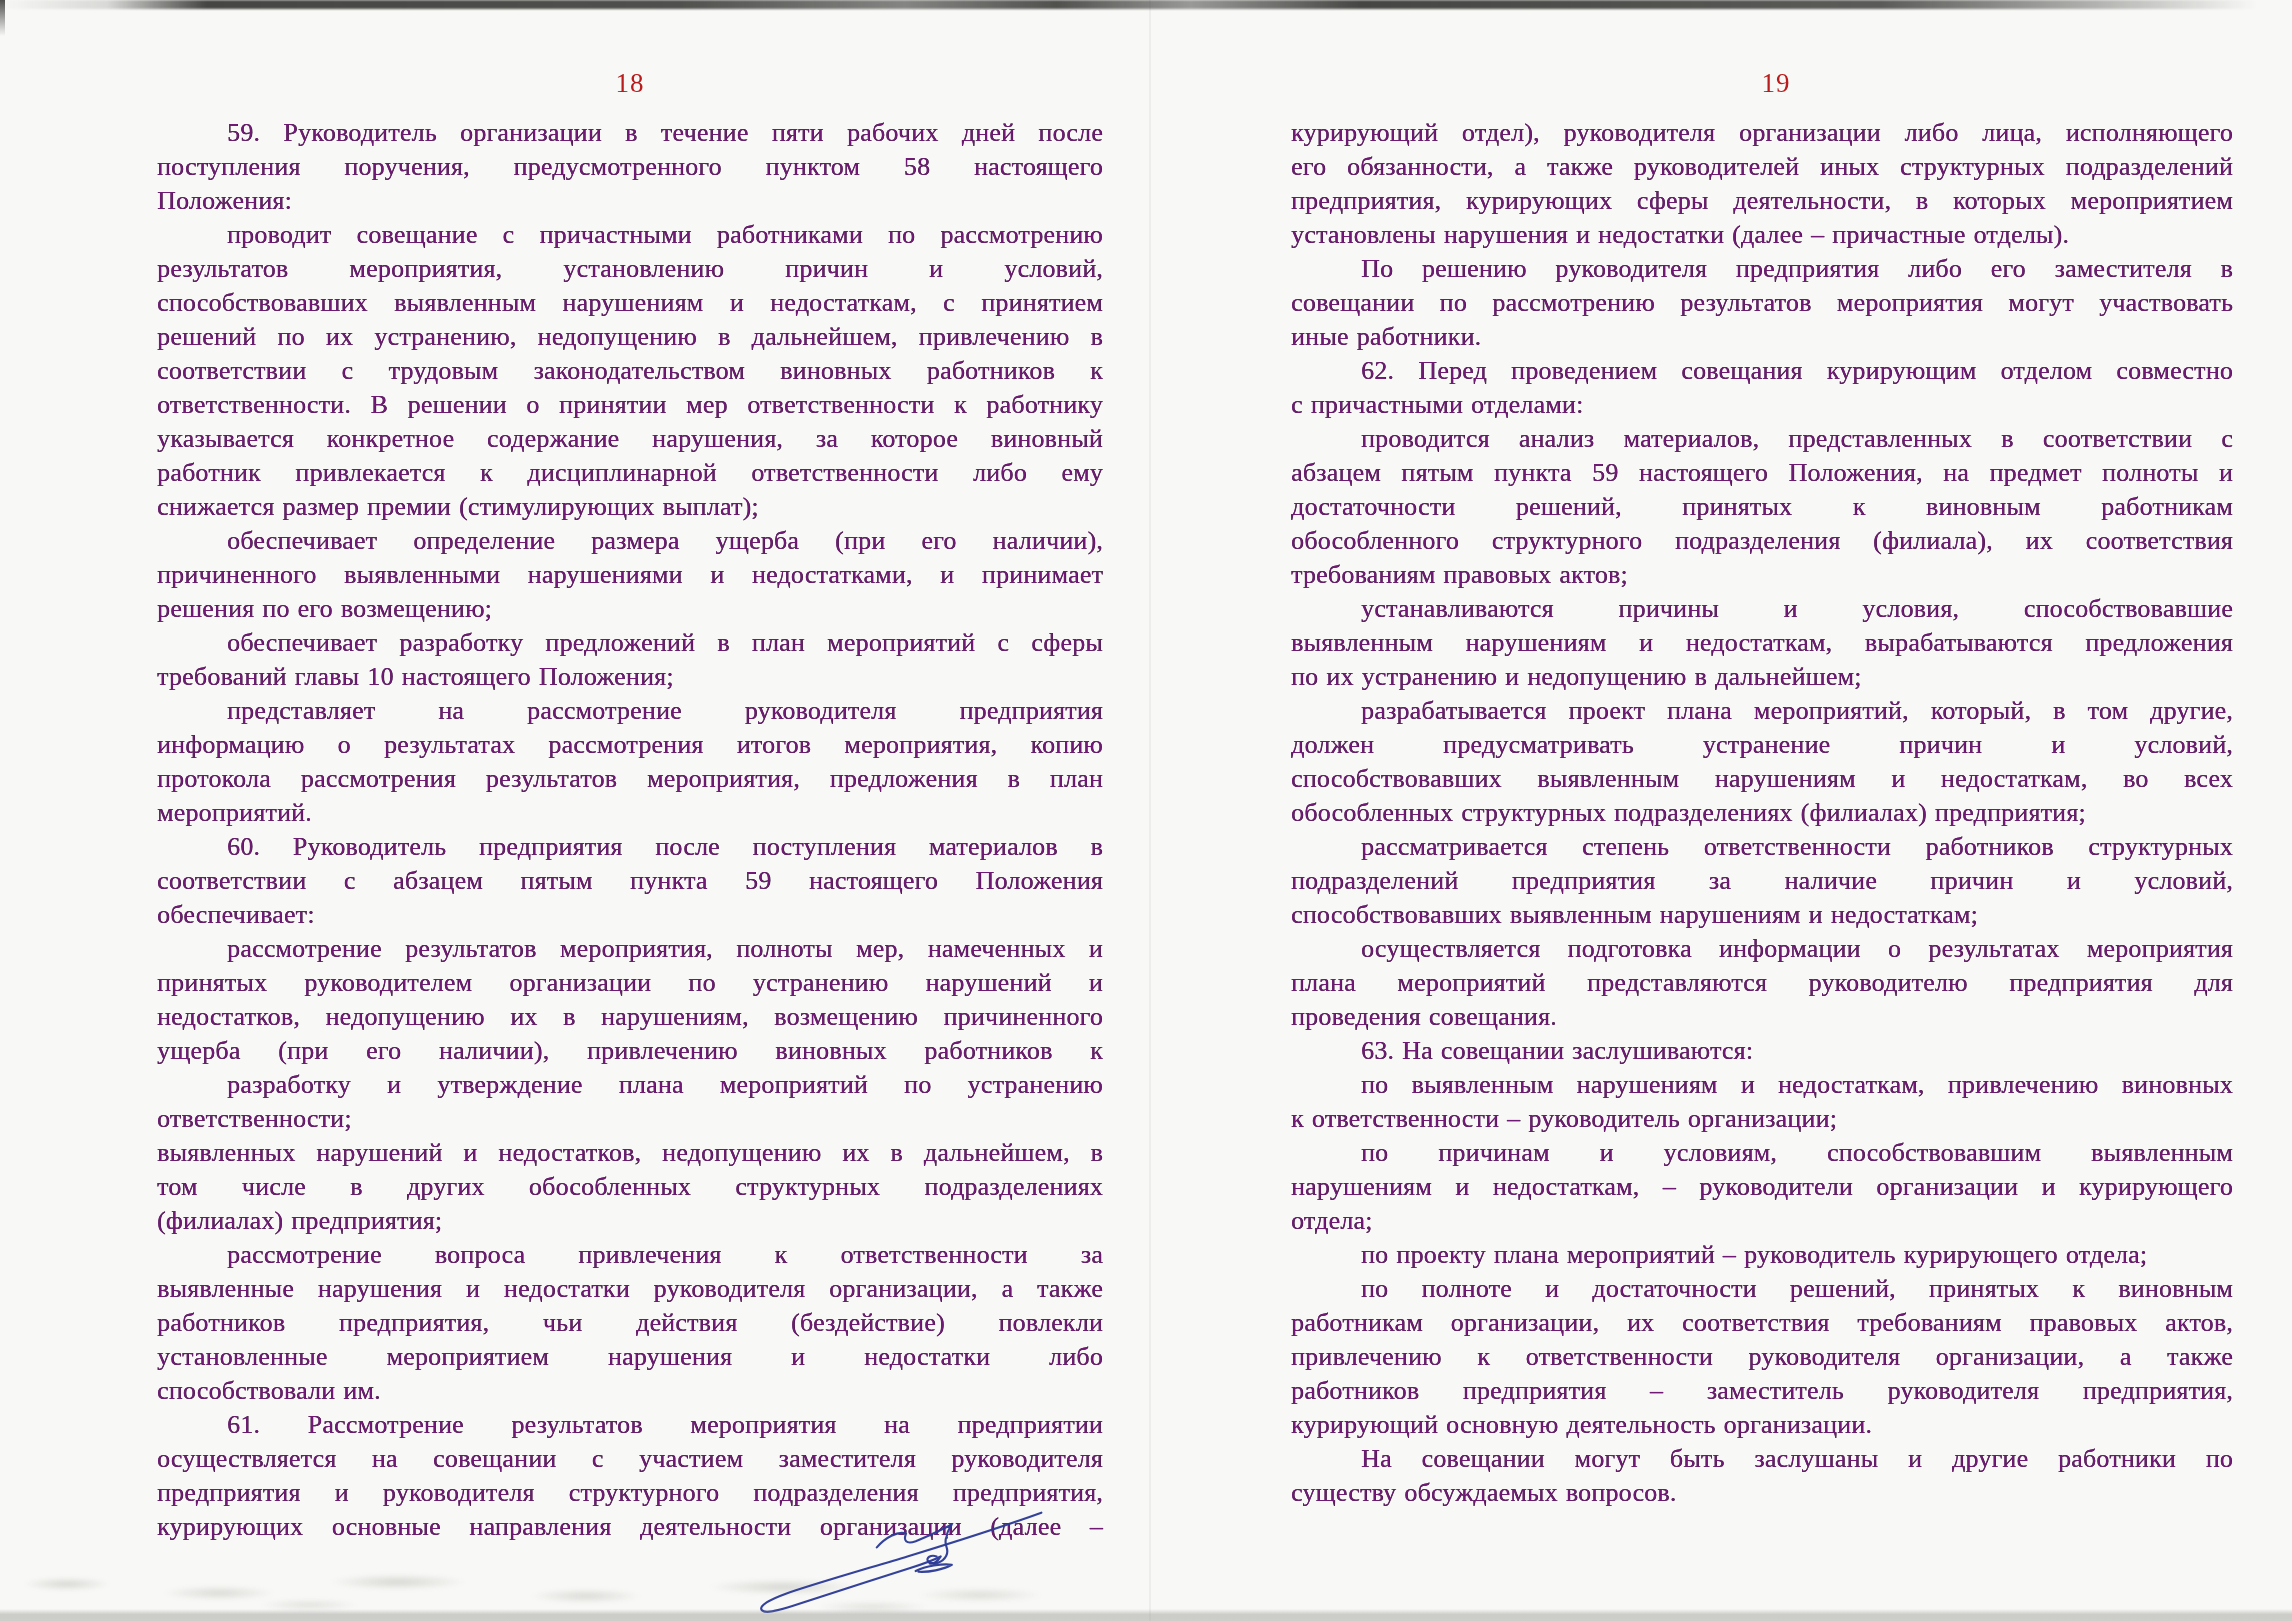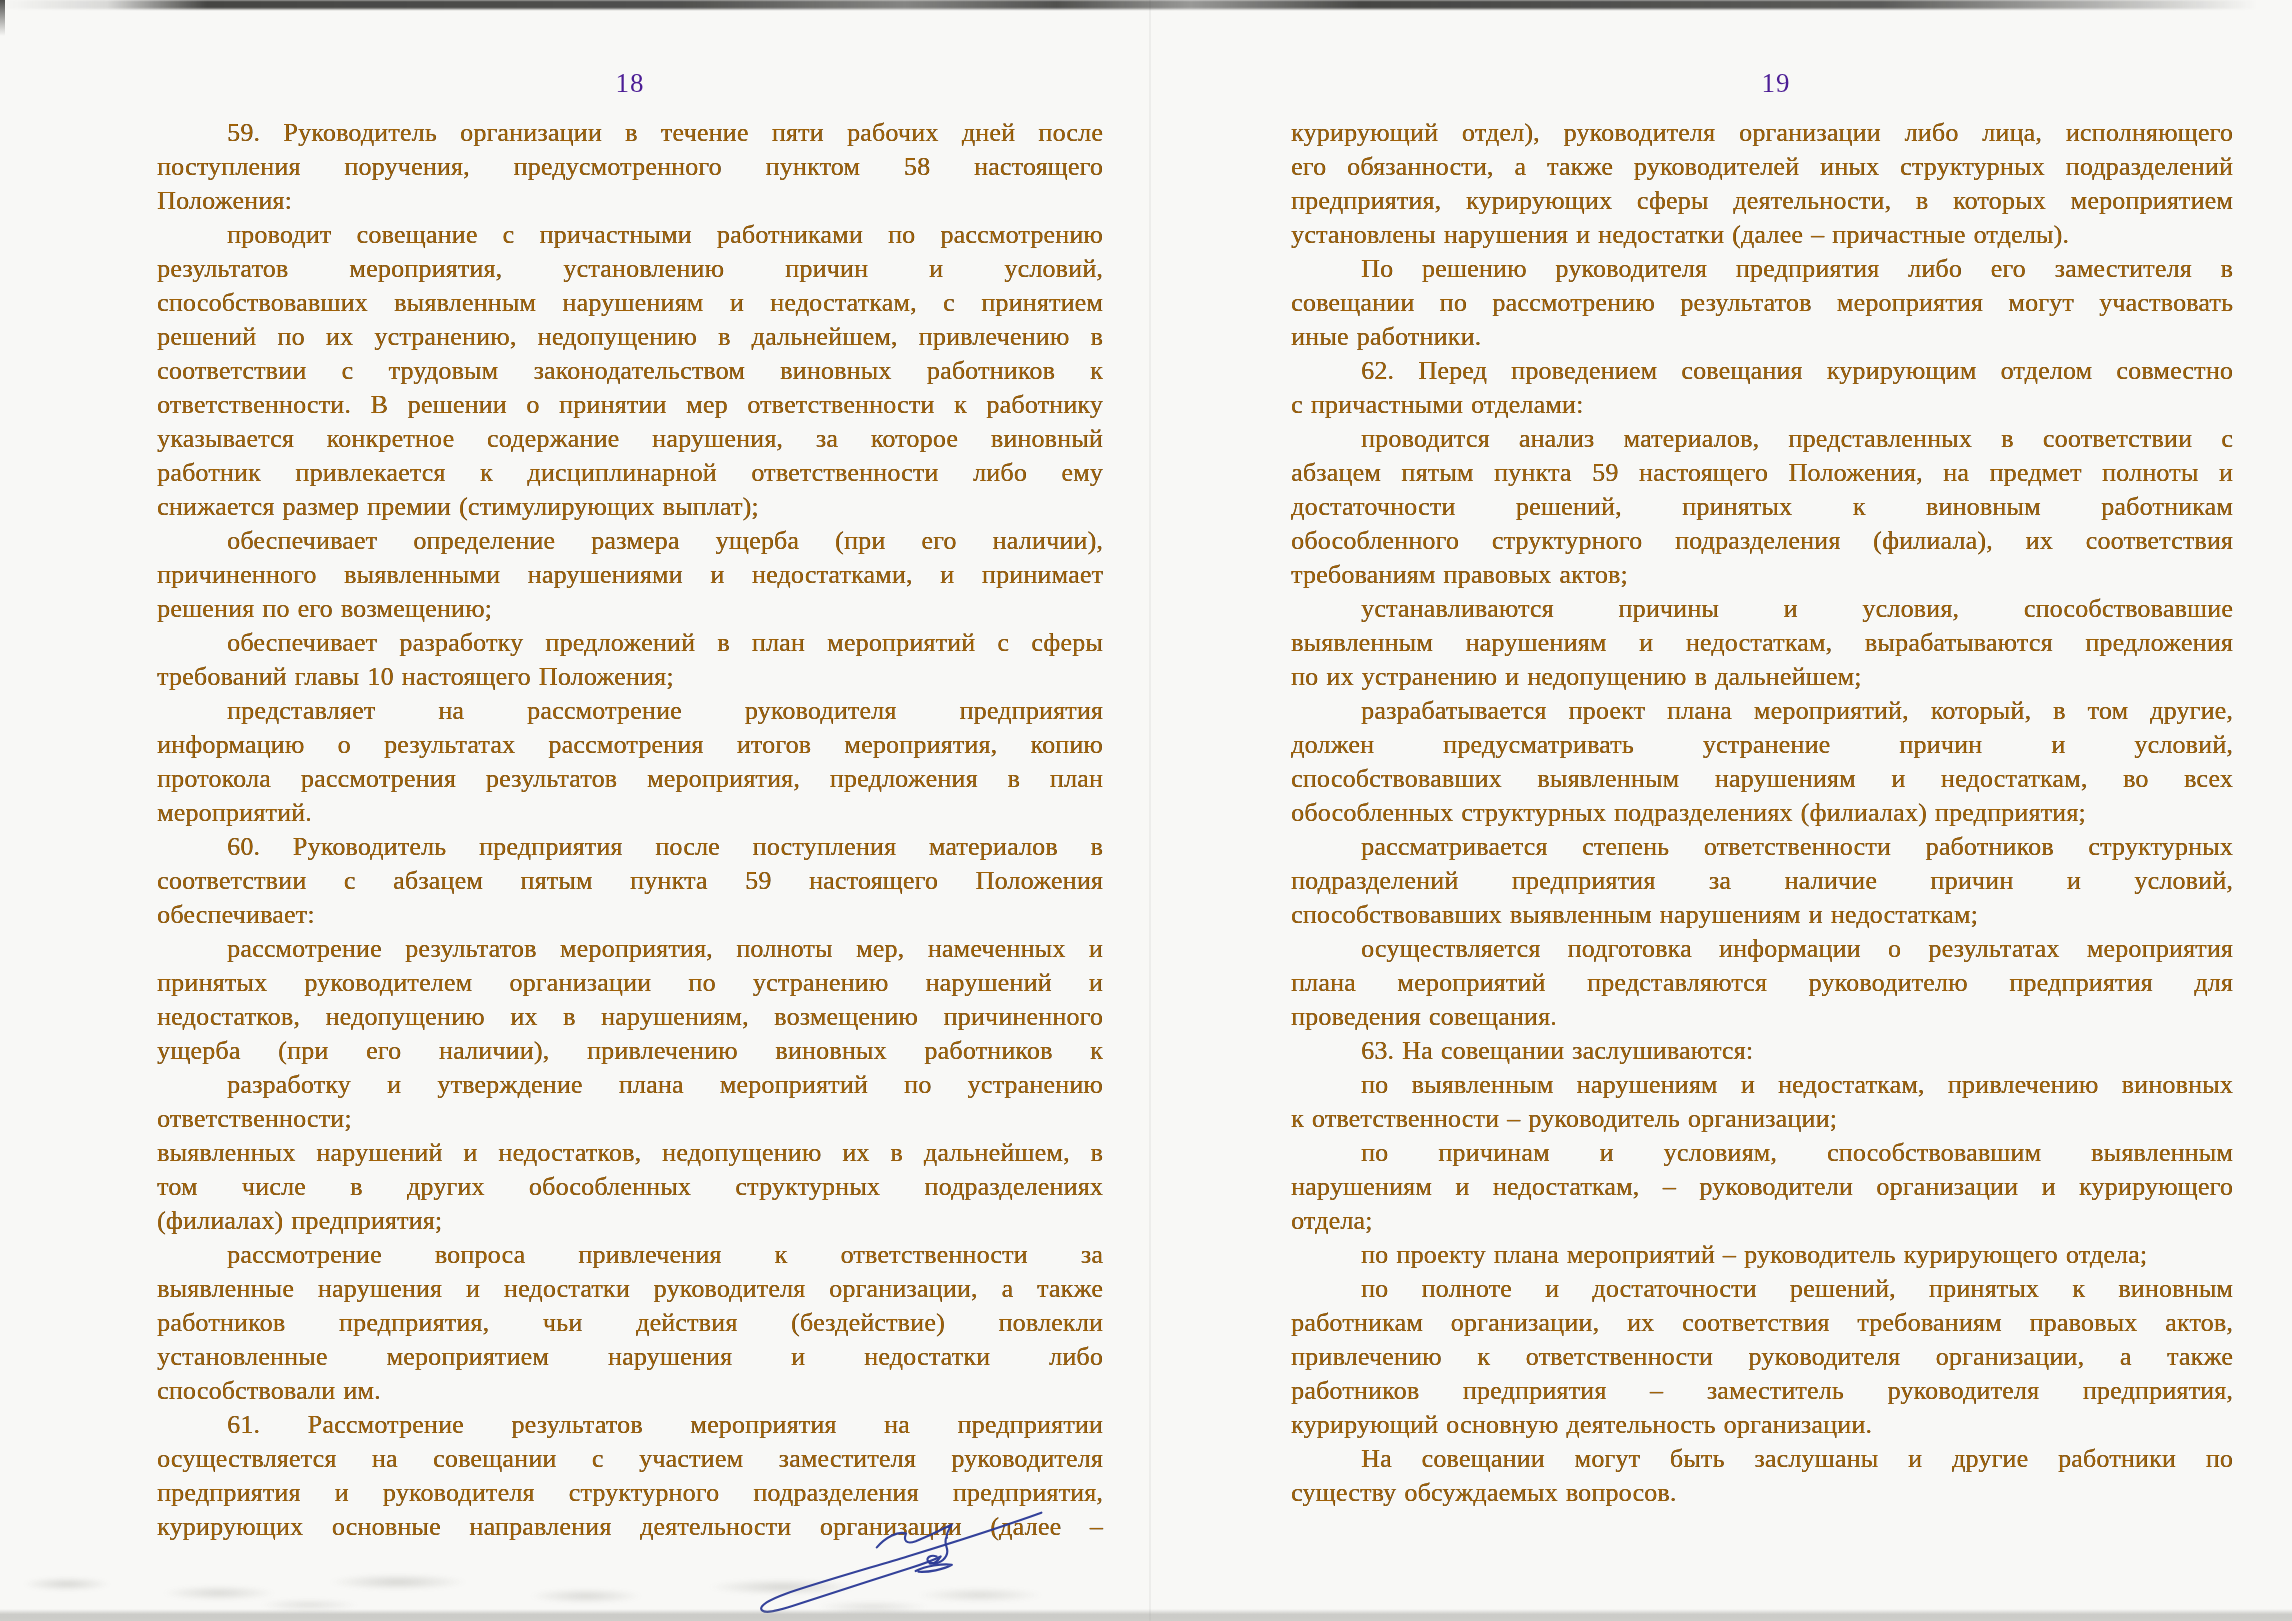--- a/index.html
+++ b/index.html
@@ -36,27 +36,27 @@
     background:rgba(60,60,60,.06);
   }
 
   
   .page{position:absolute;top:0;height:1621px;}
   .page-left{left:0;width:1146px;}
   .page-right{left:1146px;width:1146px;}
 
   .page-number{
     position:absolute;top:68px;
-    font-size:27px;color:#4c1d95;text-align:center;
+    font-size:27px;color:#b91c1c;text-align:center;
     letter-spacing:0.9px;
   }
   .page-left .page-number{left:157px;width:946px;}
   .page-right .page-number{left:159px;width:942px;}
 
-  .text-block{position:absolute;top:116px;color:#a16207;}
+  .text-block{position:absolute;top:116px;color:#701a75;}
   .page-left .text-block{left:157px;width:946px;}
   .page-right .text-block{left:145px;width:942px;}
 
   .line{
     height:34px;line-height:34px;
     font-size:26px;
     letter-spacing:0.2px;word-spacing:1.3px;
     text-align:justify;text-align-last:justify;
     white-space:normal;overflow:visible;
     text-shadow:0.2px 0 0 #1b1b1b;

